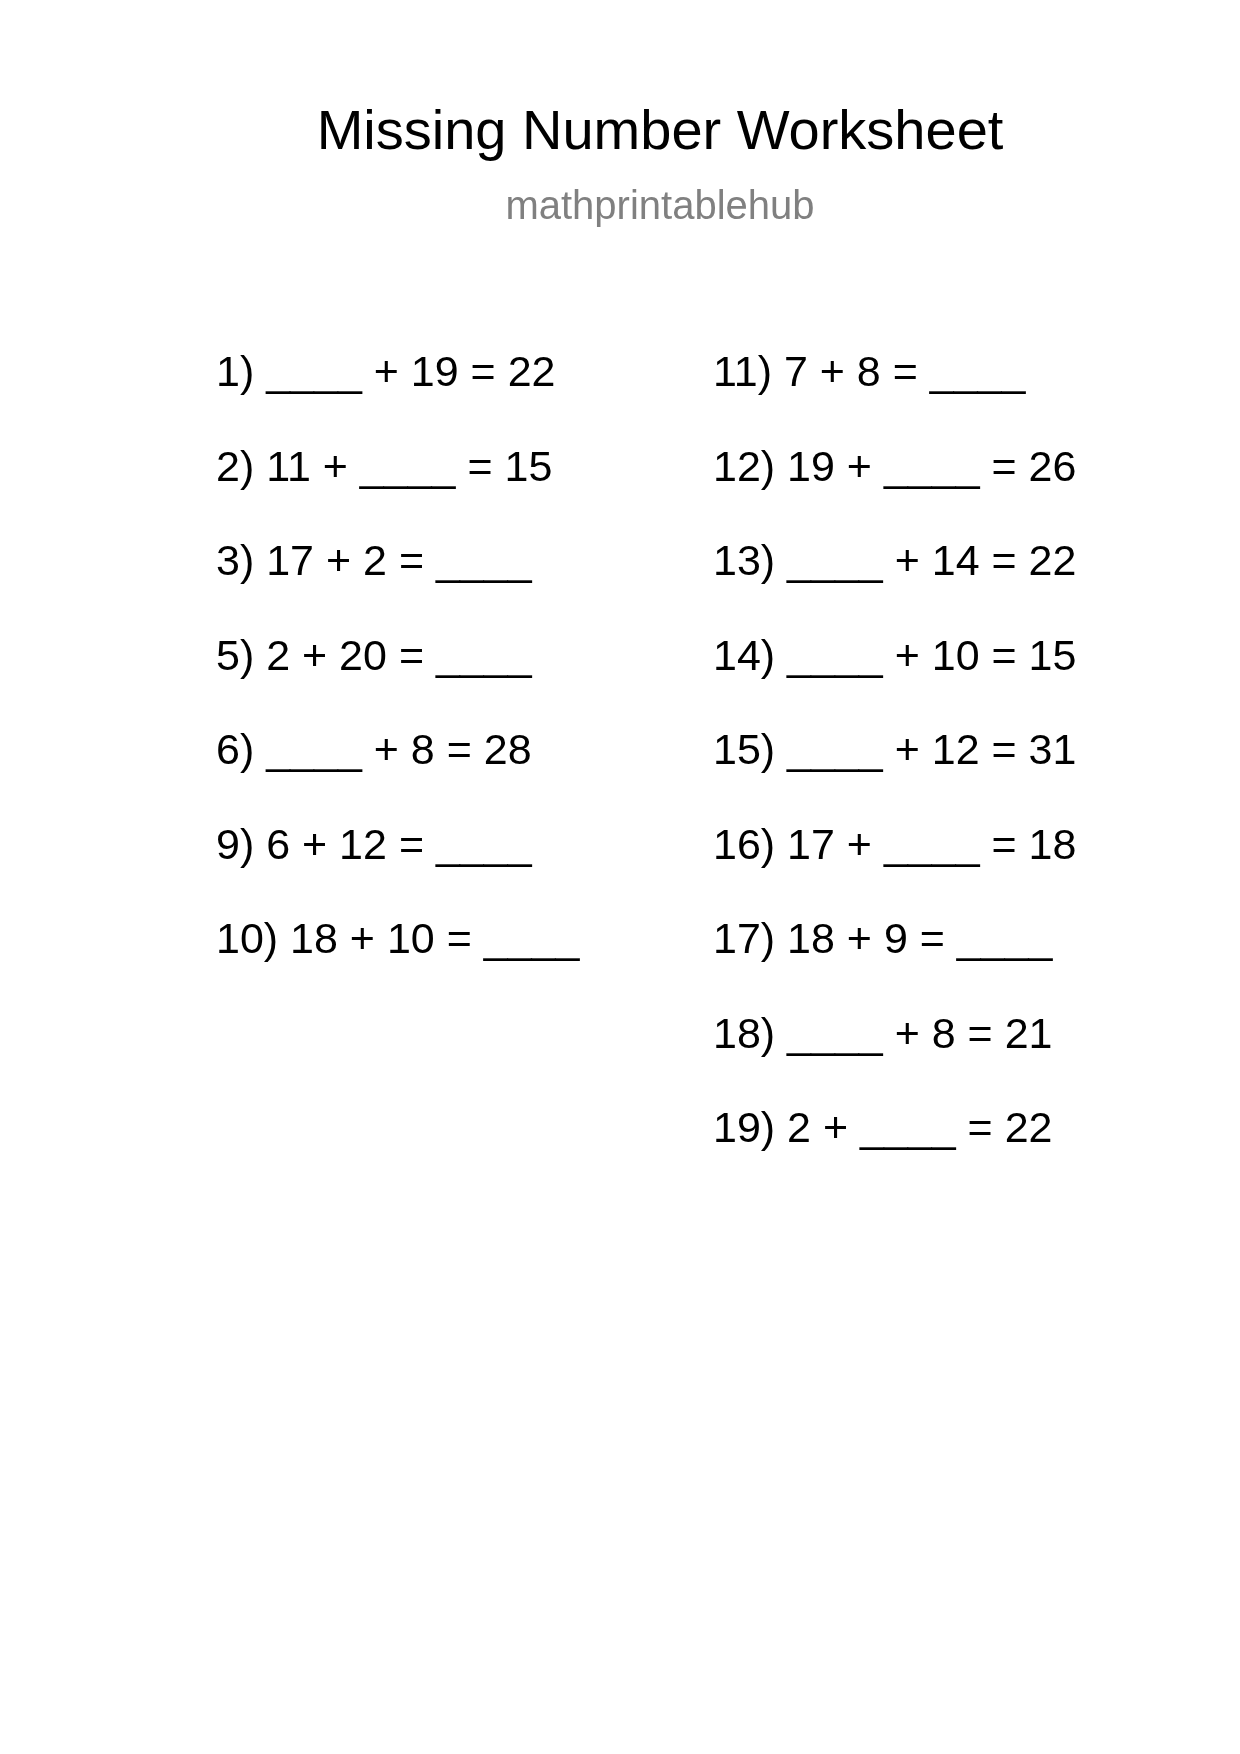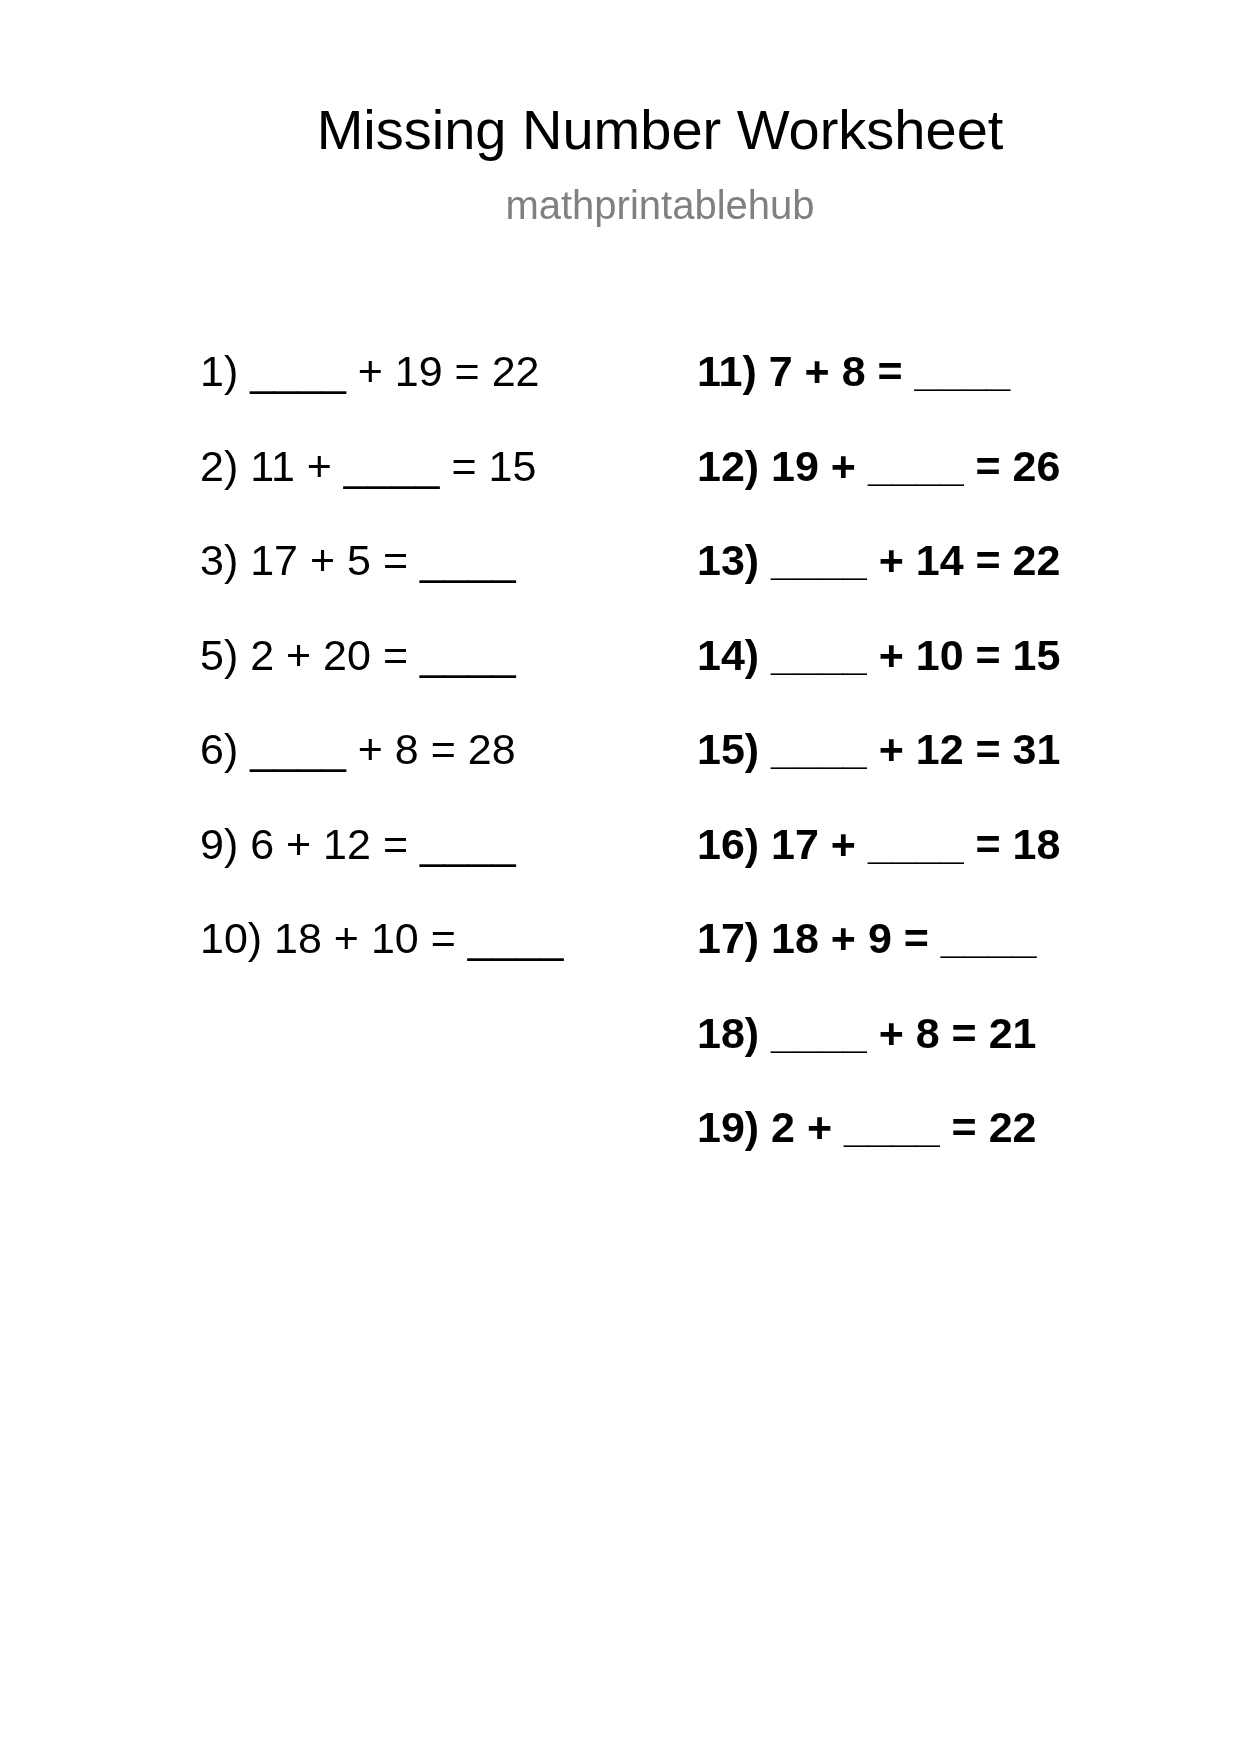--- a/index.html
+++ b/index.html
@@ -2,35 +2,35 @@
 <html><head>
 <meta charset="utf-8">
 <style>
   html, body { margin: 0; padding: 0; background: #ffffff; }
   body { width: 1240px; height: 1754px; position: relative; overflow: hidden;
          font-family: "Liberation Sans", sans-serif; color: #000; }
   .title { position: absolute; left: 0; width: 1320px; top: 98px; text-align: center;
            font-size: 56px; line-height: 64px; color: #000; }
   .subtitle { position: absolute; left: 0; width: 1320px; top: 182px; text-align: center;
               font-size: 40px; line-height: 46px; color: #808080; }
-  .col { position: absolute; top: 345px; }
+  .col { position: absolute; top: 345px; margin-left: 16px; }
   .col.left { left: 200px; }
-  .col.right { left: 697px; font-weight: bold; }
+  .col.right { left: 697px; }
   .problem { height: 94.5px; font-size: 43px; line-height: 52px; white-space: pre; }
 </style>
 </head>
 <body>
 
 <div class="title">Missing Number Worksheet</div>
 <div class="subtitle">mathprintablehub</div>
 
 <div class="col left">
   <div class="problem">1) ____ + 19 = 22</div>
   <div class="problem">2) 11 + ____ = 15</div>
-  <div class="problem">3) 17 + 5 = ____</div>
+  <div class="problem">3) 17 + 2 = ____</div>
   <div class="problem">5) 2 + 20 = ____</div>
   <div class="problem">6) ____ + 8 = 28</div>
   <div class="problem">9) 6 + 12 = ____</div>
   <div class="problem">10) 18 + 10 = ____</div>
 </div>
 
 <div class="col right">
   <div class="problem">11) 7 + 8 = ____</div>
   <div class="problem">12) 19 + ____ = 26</div>
   <div class="problem">13) ____ + 14 = 22</div>

